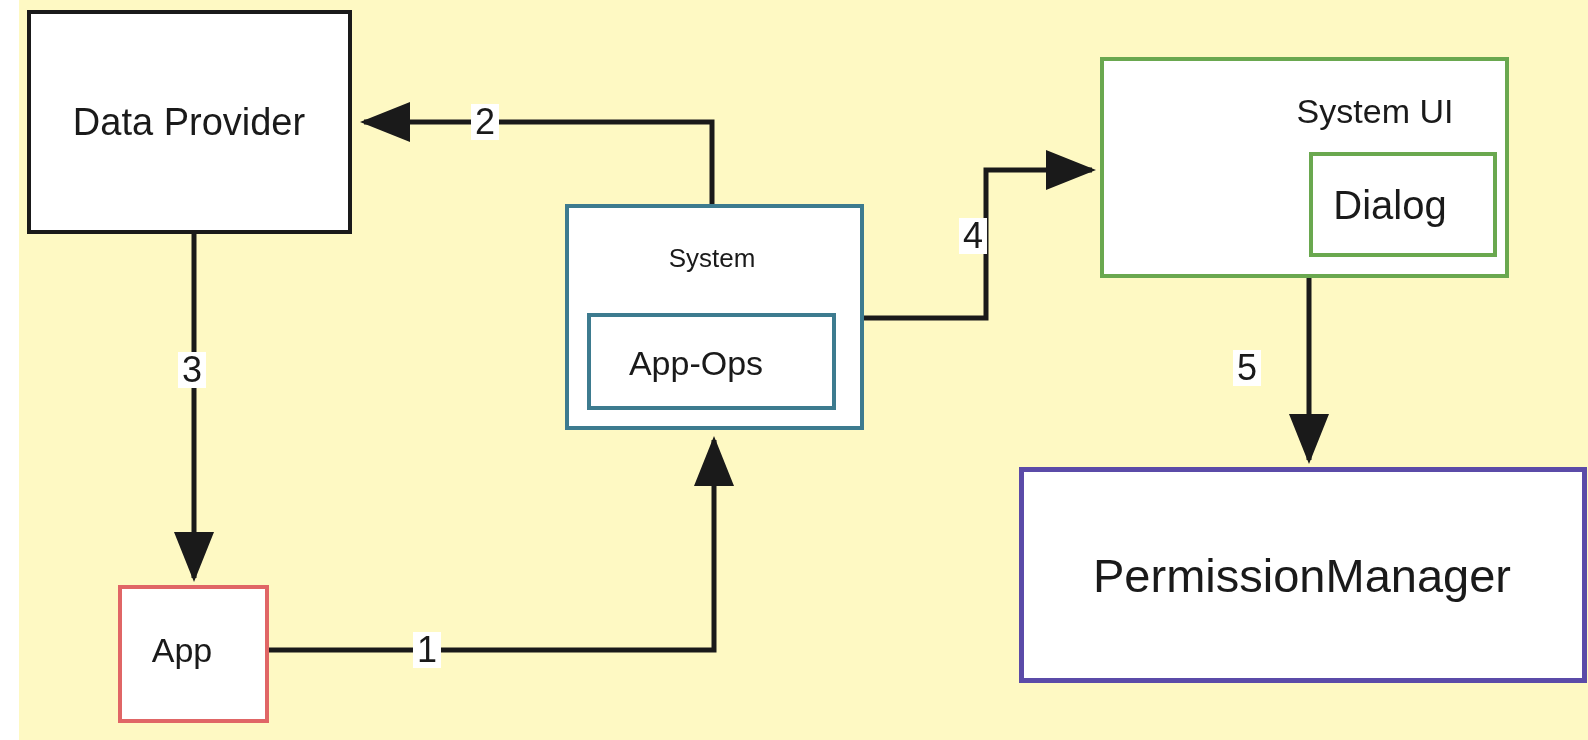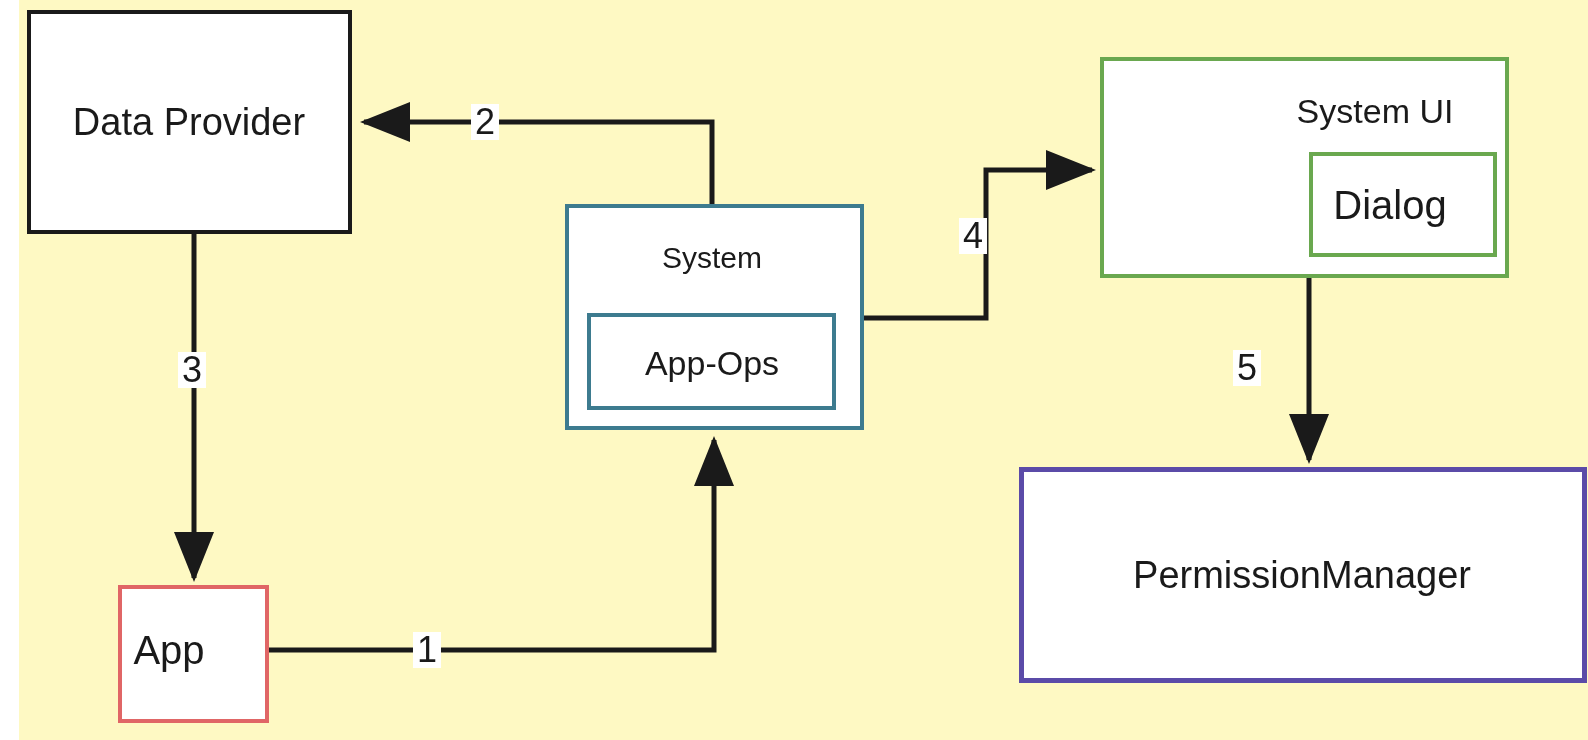--- a/index.html
+++ b/index.html
@@ -72,26 +72,26 @@
       <div class="node-box" style="left: 8px; top: 10px; width: 325px; height: 224px; border: 4px solid rgb(26, 26, 26); background: rgb(255, 255, 255);"></div>
       <div class="node-box" style="left: 546px; top: 204px; width: 299px; height: 226px; border: 4px solid rgb(61, 123, 143); background: rgb(255, 255, 255);"></div>
       <div class="node-box" style="left: 568px; top: 313px; width: 249px; height: 97px; border: 4px solid rgb(61, 123, 143); background: rgb(255, 255, 255);"></div>
       <div class="node-box" style="left: 1081px; top: 57px; width: 409px; height: 221px; border: 4px solid rgb(106, 168, 79); background: rgb(255, 255, 255);"></div>
       <div class="node-box" style="left: 1290px; top: 152px; width: 188px; height: 105px; border: 4px solid rgb(106, 168, 79); background: rgb(255, 255, 255);"></div>
       <div class="node-box" style="left: 99px; top: 585px; width: 151px; height: 138px; border: 4px solid rgb(224, 102, 102); background: rgb(255, 255, 255);"></div>
       <div class="node-box" style="left: 1000px; top: 467px; width: 568px; height: 216px; border: 5px solid rgb(91, 75, 168); background: rgb(255, 255, 255);"></div>
     </div>
   <div id="labels-layer">
       <div class="node-label" style="left: 170px; top: 122px; font-size: 38px;">Data Provider</div>
-      <div class="node-label" style="left: 693px; top: 258px; font-size: 30px; text-align: right;">System</div>
-      <div class="node-label" style="left: 693px; top: 363px; font-size: 34px;">App-Ops</div>
+      <div class="node-label" style="left: 693px; top: 258px; font-size: 26px; text-align: right;">System</div>
+      <div class="node-label" style="left: 677px; top: 363px; font-size: 34px;">App-Ops</div>
       <div class="node-label" style="left: 1356px; top: 111px; font-size: 34px;">System UI</div>
       <div class="node-label" style="left: 1371px; top: 205px; font-size: 40px;">Dialog</div>
-      <div class="node-label" style="left: 150px; top: 650px; font-size: 40px;">App</div>
-      <div class="node-label" style="left: 1283px; top: 575px; font-size: 38px;">PermissionManager</div>
+      <div class="node-label" style="left: 163px; top: 650px; font-size: 34px;">App</div>
+      <div class="node-label" style="left: 1283px; top: 575px; font-size: 47px;">PermissionManager</div>
       <div class="edge-label" style="left: 408px; top: 650px; font-size: 36px;">1</div>
       <div class="edge-label" style="left: 466px; top: 122px; font-size: 36px;">2</div>
       <div class="edge-label" style="left: 173px; top: 370px; font-size: 36px;">3</div>
       <div class="edge-label" style="left: 954px; top: 236px; font-size: 36px;">4</div>
       <div class="edge-label" style="left: 1228px; top: 368px; font-size: 36px;">5</div>
     </div>
 
 </div>
 
 </body></html>

